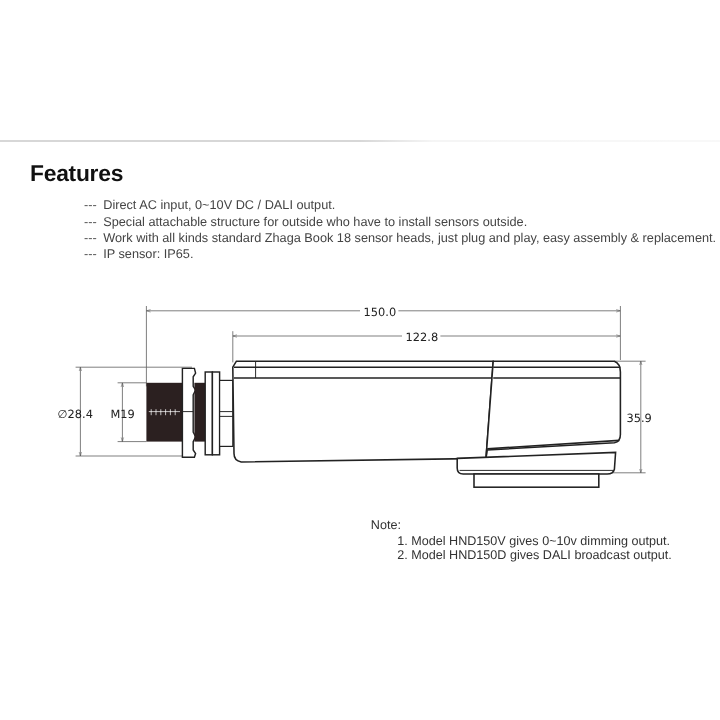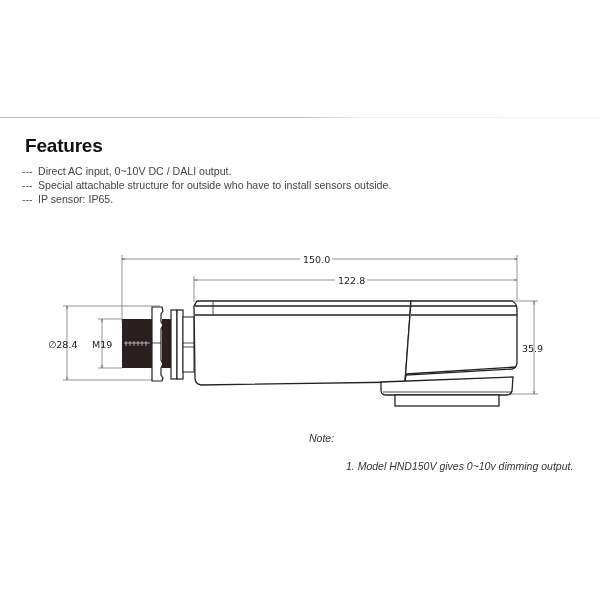--- a/index.html
+++ b/index.html
@@ -1,36 +1,37 @@
 <!DOCTYPE html>
 <html><head>
 <meta charset="utf-8">
 <style>
   html, body { margin:0; padding:0; background:#ffffff; }
   body { width:600px; height:600px; position:relative; overflow:hidden; font-family:"Liberation Sans", sans-serif; color:#333; }
   .rule { position:absolute; left:0; top:117px; width:600px; height:1px; background:linear-gradient(90deg,#bdbdbd 0%, #bdbdbd 50%, #eeeeee 60%, #f4f4f4 100%); }
   .title { position:absolute; left:25px; top:135px; font-size:19px; font-weight:bold; color:#111; letter-spacing:-0.2px; }
   .features { position:absolute; left:22px; top:165px; margin:0; padding:0; list-style:none; font-size:10.6px; line-height:13.8px; color:#444; }
-  .features li { white-space:nowrap; }
+  .features li { white-space:nowrap;margin-left:48px; }
   .features .dash { display:inline-block; width:16px; color:#555; }
   .drawing { position:absolute; left:0; top:0; width:600px; height:600px; }
   .dimtxt { font-family:"DejaVu Sans", sans-serif; font-size:9.5px; fill:#222; }
-  .note { position:absolute; left:309px; top:432px; font-size:10.5px; line-height:12.6px; color:#333;font-style:italic; }
-  .note .items { margin:15px; padding:0 0 0 22px; list-style:none; }
+  .note { position:absolute; left:309px; top:432px; font-size:10.5px; line-height:12.6px; color:#333; }
+  .note .items { margin:0; padding:0 0 0 22px; list-style:none; }
 </style>
 </head>
 <body>
 
 <div class="rule"></div>
 
 <div class="title">Features</div>
 
 <ul class="features">
   <li><span class="dash">---</span><span>Direct AC input, 0~10V DC / DALI output.</span></li>
   <li><span class="dash">---</span><span>Special attachable structure for outside who have to install sensors outside.</span></li>
+  <li><span class="dash">---</span><span>Work with all kinds standard Zhaga Book 18 sensor heads, just plug and play, easy assembly &amp; replacement.</span></li>
   <li><span class="dash">---</span><span>IP sensor: IP65.</span></li>
 </ul>
 
 <svg class="drawing" viewBox="0 0 600 600" xmlns="http://www.w3.org/2000/svg">
   <defs>
     <marker id="arr" viewBox="0 0 10 10" refX="10" refY="5" markerWidth="5" markerHeight="5" orient="auto-start-reverse">
       <path d="M0,2 L10,5 L0,8" fill="none" stroke="#555" stroke-width="1.2"></path>
     </marker>
   </defs>
 
@@ -103,14 +104,15 @@
     <path d="M381,382 L513,377 L512,391 Q511,395 506,395 L386,395 Q381,395 381,390 Z"></path>
     <line x1="383" y1="392" x2="511" y2="392" stroke-width="0.8"></line>
     <rect x="395" y="395" width="104" height="11"></rect>
   </g>
 </svg>
 
 <div class="note">
   <div>Note:</div>
   <ul class="items">
     <li>1. Model HND150V gives 0~10v dimming output.</li>
+    <li>2. Model HND150D gives DALI broadcast output.</li>
   </ul>
 </div>
 
 </body></html>

